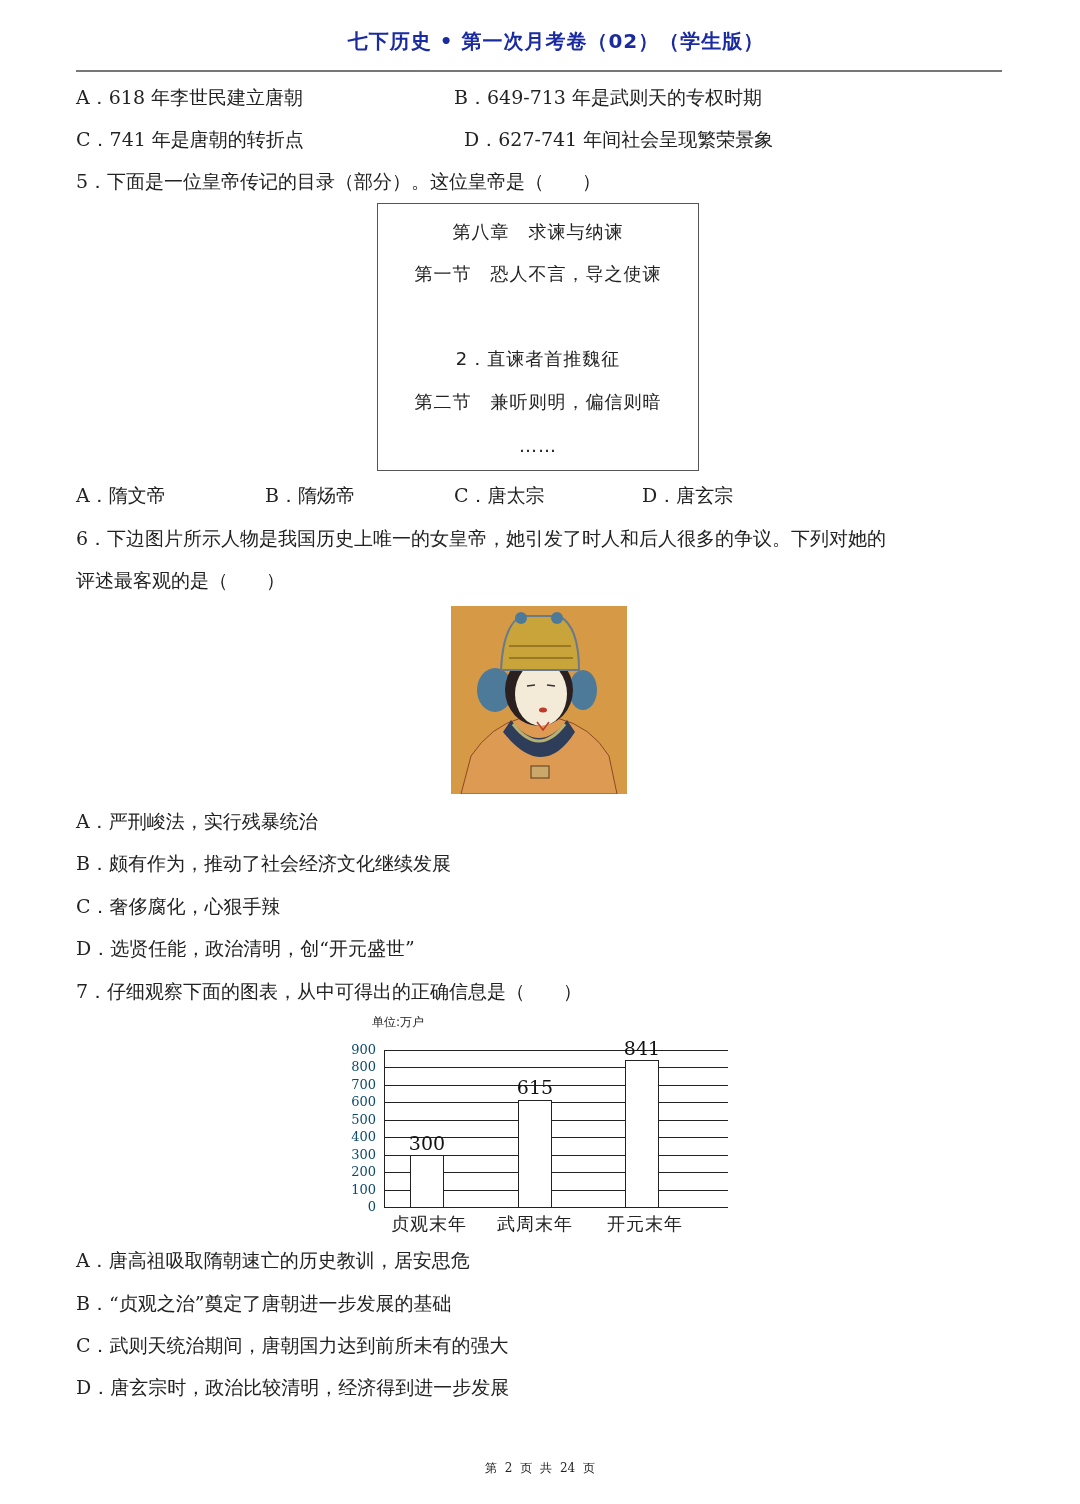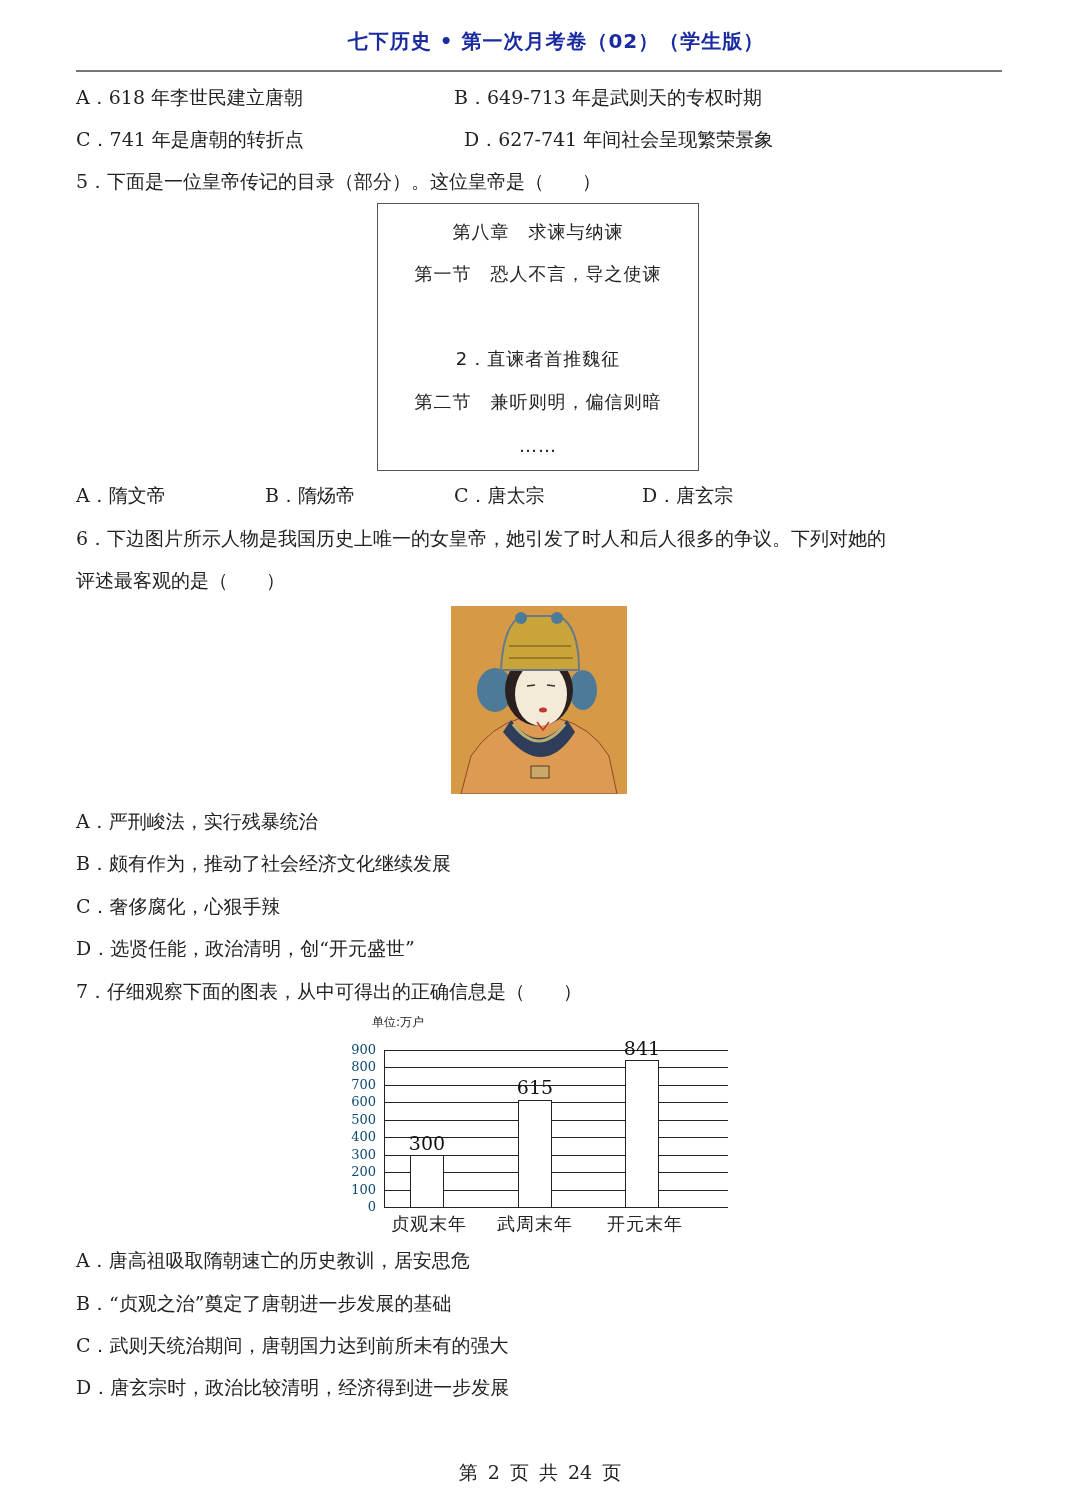--- a/index.html
+++ b/index.html
@@ -54,21 +54,21 @@
   .chart .barlabel {
     position: absolute; text-align: center; width: 80px;
     font-family: "DejaVu Serif", "Liberation Serif", serif; font-size: 19px; color: #111;
   }
   .chart .xcat {
     position: absolute; top: 202px; width: 110px; text-align: center;
     font-family: "DejaVu Sans", "Liberation Sans", sans-serif; font-size: 18px; color: #222; letter-spacing: 1px;
   }
   .footer {
     position: absolute; top: 1460px; left: 0; width: 1080px; text-align: center;
-    font-size: 19px; color: #222; word-spacing: 4px;
+    font-size: 12px; color: #222; word-spacing: 4px;
   }
 </style>
 </head>
 <body>
 
 <div>
   <div class="header-title">七下历史 • 第一次月考卷（02）（学生版）</div>
   <div class="header-rule"></div>
 </div>
 

